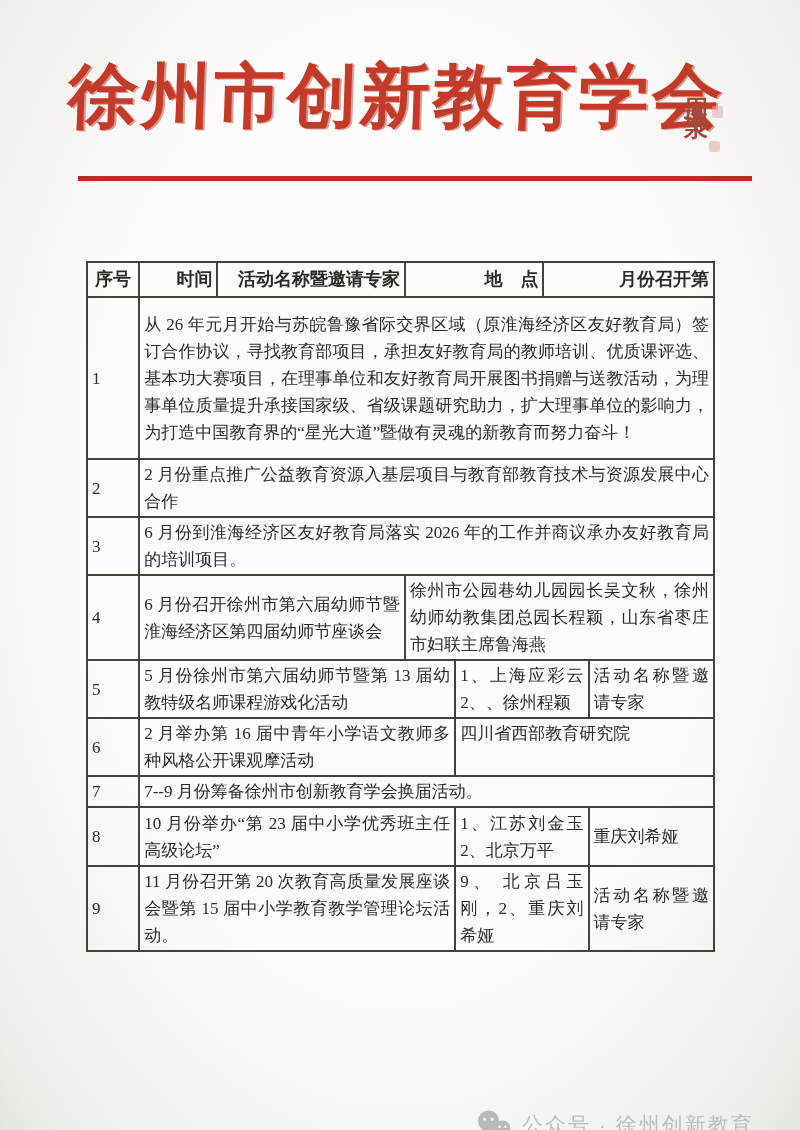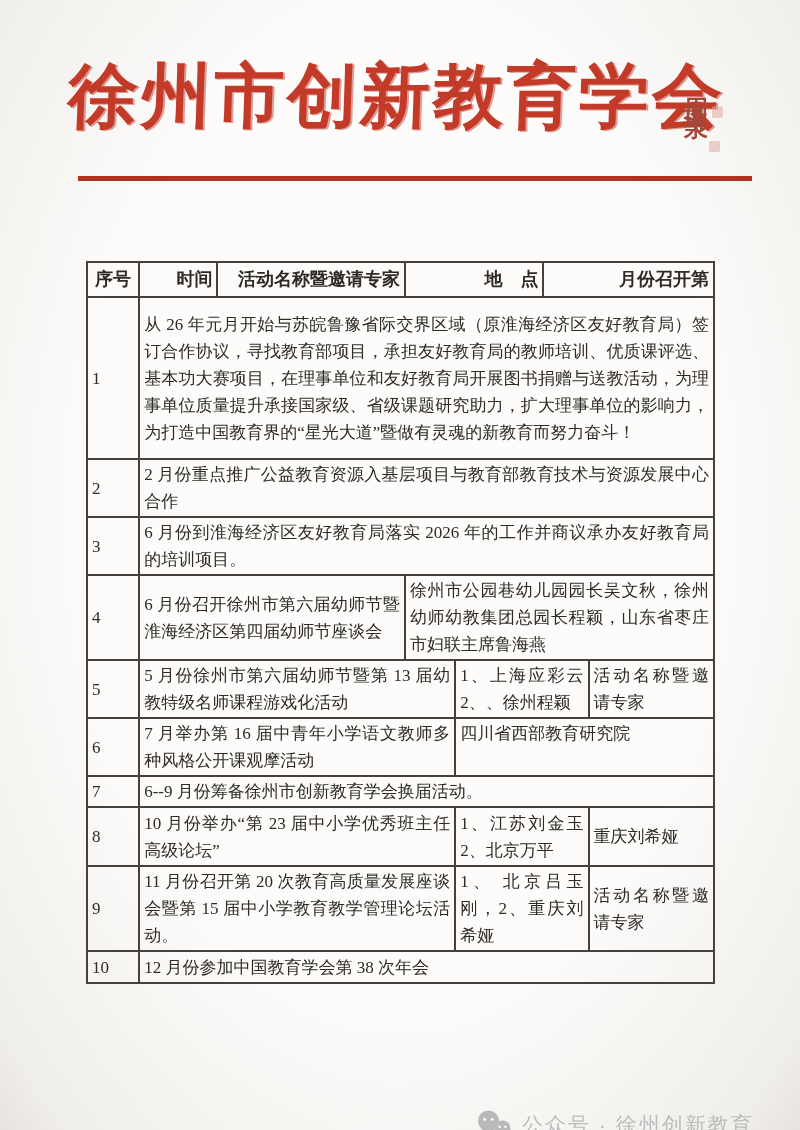--- a/index.html
+++ b/index.html
@@ -122,47 +122,43 @@
 
       <tr>
         <td class="seq">5</td>
         <td colspan="3" style="height:53px">5 月份徐州市第六届幼师节暨第 13 届幼教特级名师课程游戏化活动</td>
         <td colspan="2">1、上海应彩云 2、、徐州程颖</td>
         <td>活动名称暨邀请专家</td>
       </tr>
 
       <tr>
         <td class="seq">6</td>
-        <td colspan="3" style="height:54px">7 月举办第 16 届中青年小学语文教师多种风格公开课观摩活动</td>
+        <td colspan="3" style="height:54px">2 月举办第 16 届中青年小学语文教师多种风格公开课观摩活动</td>
         <td colspan="3" style="vertical-align:top">四川省西部教育研究院</td>
       </tr>
 
       <tr>
         <td class="seq">7</td>
-        <td colspan="6" style="height:26px">6--9 月份筹备徐州市创新教育学会换届活动。</td>
+        <td colspan="6" style="height:26px">7--9 月份筹备徐州市创新教育学会换届活动。</td>
       </tr>
 
       <tr>
         <td class="seq">8</td>
         <td colspan="3" style="height:55px">10 月份举办“第 23 届中小学优秀班主任高级论坛”</td>
         <td colspan="2">1、江苏刘金玉 2、北京万平</td>
         <td>重庆刘希娅</td>
       </tr>
 
       <tr>
         <td class="seq">9</td>
         <td colspan="3" style="height:77px">11 月份召开第 20 次教育高质量发展座谈会暨第 15 届中小学教育教学管理论坛活动。</td>
-        <td colspan="2">1、 北京吕玉刚，2、重庆刘希娅</td>
+        <td colspan="2">9、 北京吕玉刚，2、重庆刘希娅</td>
         <td>活动名称暨邀请专家</td>
       </tr>
 
-      <tr>
-        <td class="seq">10</td>
-        <td colspan="6" style="height:28px">12 月份参加中国教育学会第 38 次年会</td>
-      </tr>
     </tbody>
   </table>
 
   <div class="footer">
     <span>
       <svg width="36" height="30" viewBox="0 0 36 30">
         <circle cx="12.5" cy="11" r="10.5" fill="#b9b9b9"></circle>
         <polygon points="6,19.5 3.5,25 10.5,21.5" fill="#b9b9b9"></polygon>
         <circle cx="8.6" cy="9.2" r="1.5" fill="#fdfcfb"></circle>
         <circle cx="16.2" cy="9.2" r="1.5" fill="#fdfcfb"></circle>

